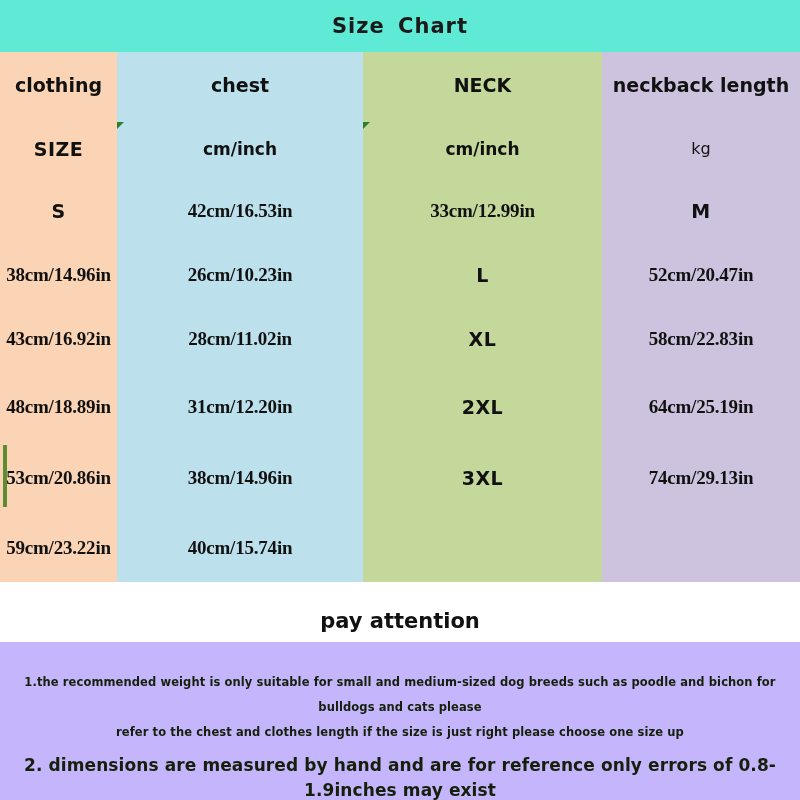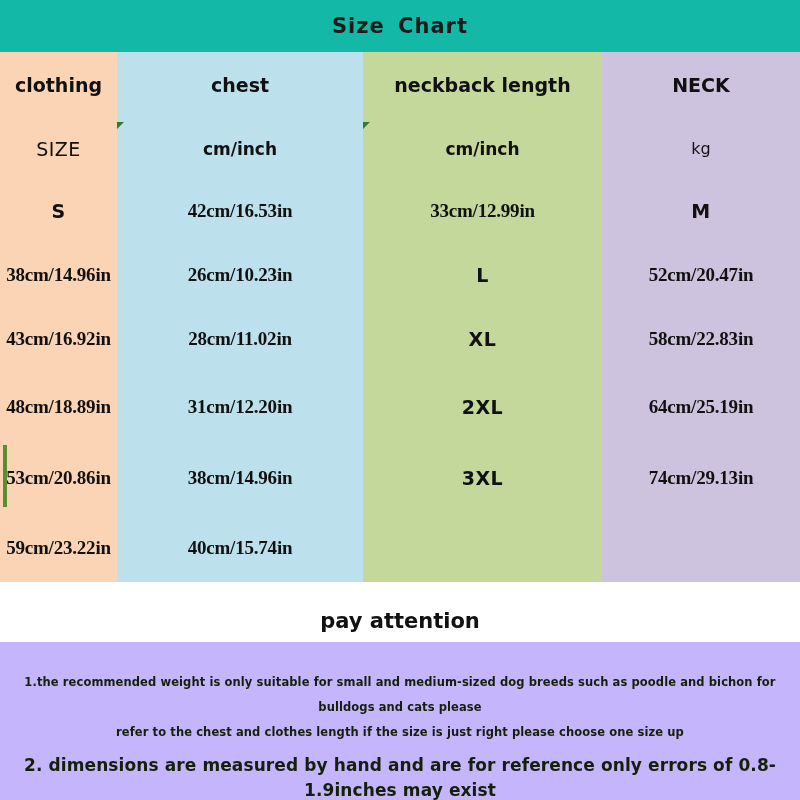--- a/index.html
+++ b/index.html
@@ -25,21 +25,21 @@
   
   .title-bar {
     position: absolute;
     top: 0;
     left: 0;
     width: 800px;
     height: 52px;
     display: flex;
     align-items: center;
     justify-content: center;
-    background: #14b8a6;
+    background: #5eead4;
   }
   .title-text {
     font-size: 21px;
     font-weight: 700;
     color: #1a1a1a;
     letter-spacing: 1px;
     word-spacing: 5px;
     font-family: "DejaVu Sans", sans-serif;
   }
 
@@ -80,21 +80,21 @@
     padding: 0 4px;
     box-sizing: border-box;
     font-family: "DejaVu Sans", sans-serif;
   }
   .hdr {
     font-size: 19px;
     font-weight: 600;
   }
   .hdr.sizeword {
     font-size: 19px;
-    font-weight: 400;
+    font-weight: 700;
     letter-spacing: 0.5px;
   }
   .hdr.small {
     font-size: 17px;
     font-weight: 600;
   }
   .hdr.tiny {
     font-size: 16px;
     font-weight: 500;
   }
@@ -190,22 +190,22 @@
     <div class="col-bg c2"></div>
     <div class="col-bg c3"></div>
 
     <div class="tri-artifact a1"></div>
     <div class="tri-artifact a2"></div>
 
     <div class="grid">
 
       <div class="cell hdr">clothing</div>
       <div class="cell hdr">chest</div>
+      <div class="cell hdr">NECK</div>
       <div class="cell hdr">neckback length</div>
-      <div class="cell hdr">NECK</div>
 
       <div class="cell hdr sizeword">SIZE</div>
       <div class="cell hdr small">cm/inch</div>
       <div class="cell hdr small">cm/inch</div>
       <div class="cell hdr tiny">kg</div>
 
       <div class="cell sizelab">S</div>
       <div class="cell val">42cm/16.53in</div>
       <div class="cell val">33cm/12.99in</div>
 

